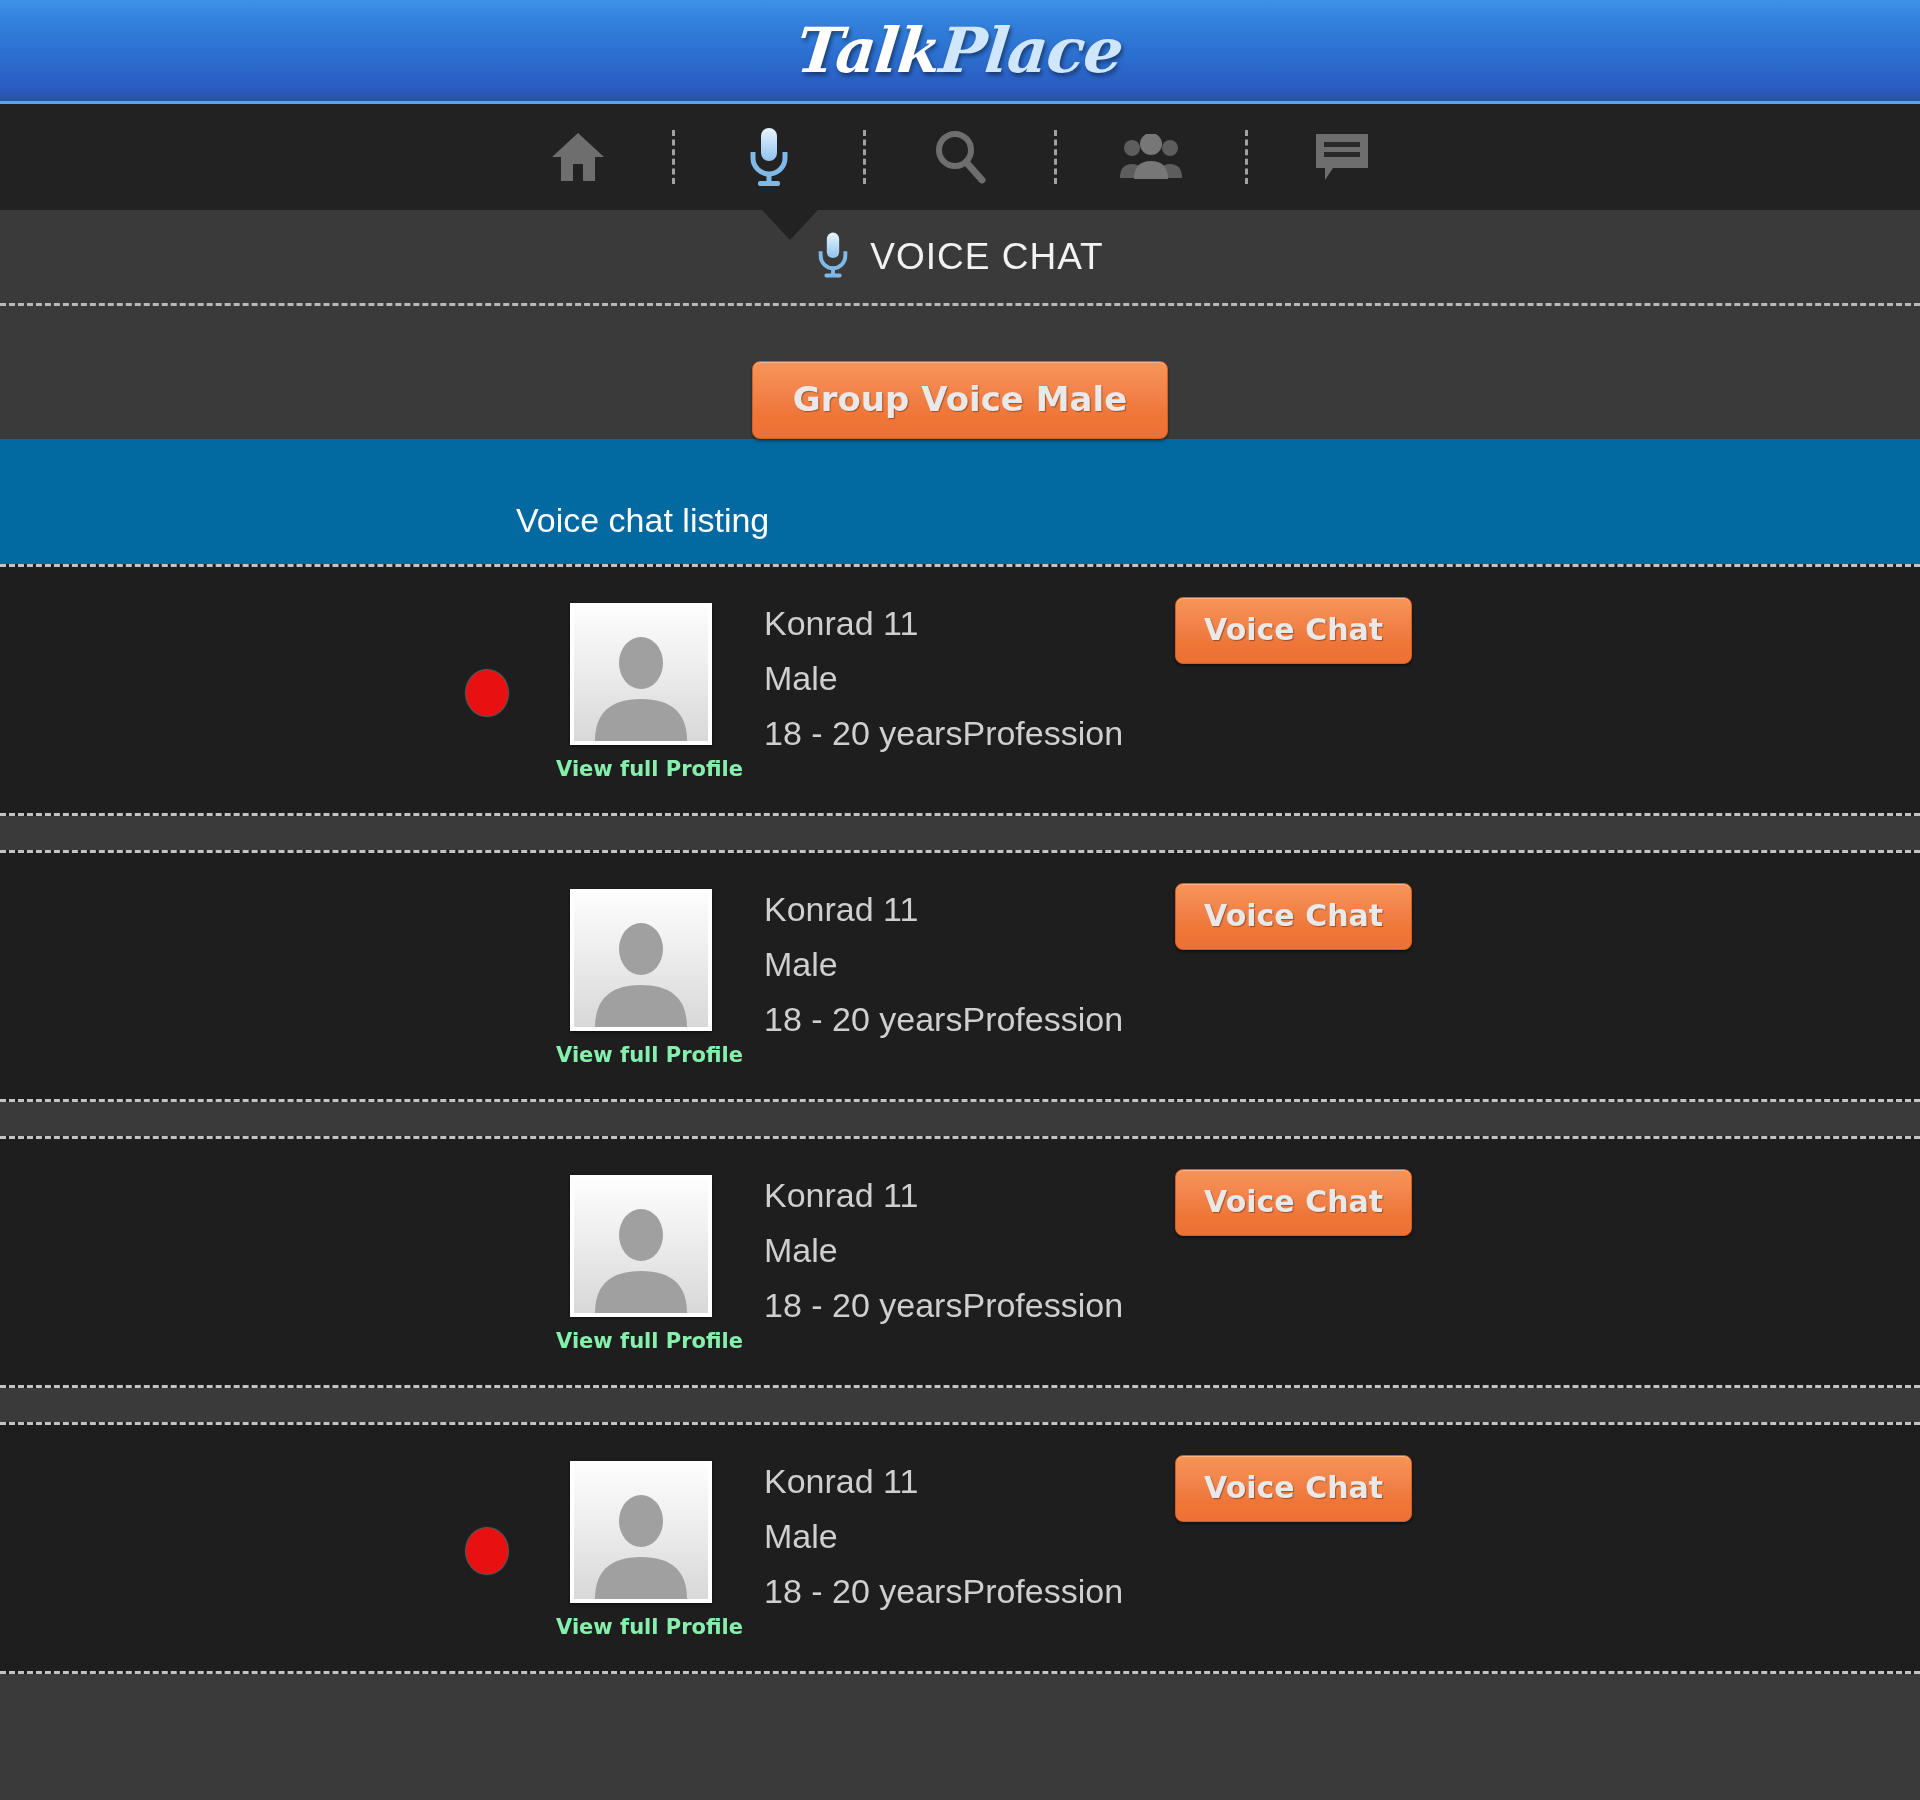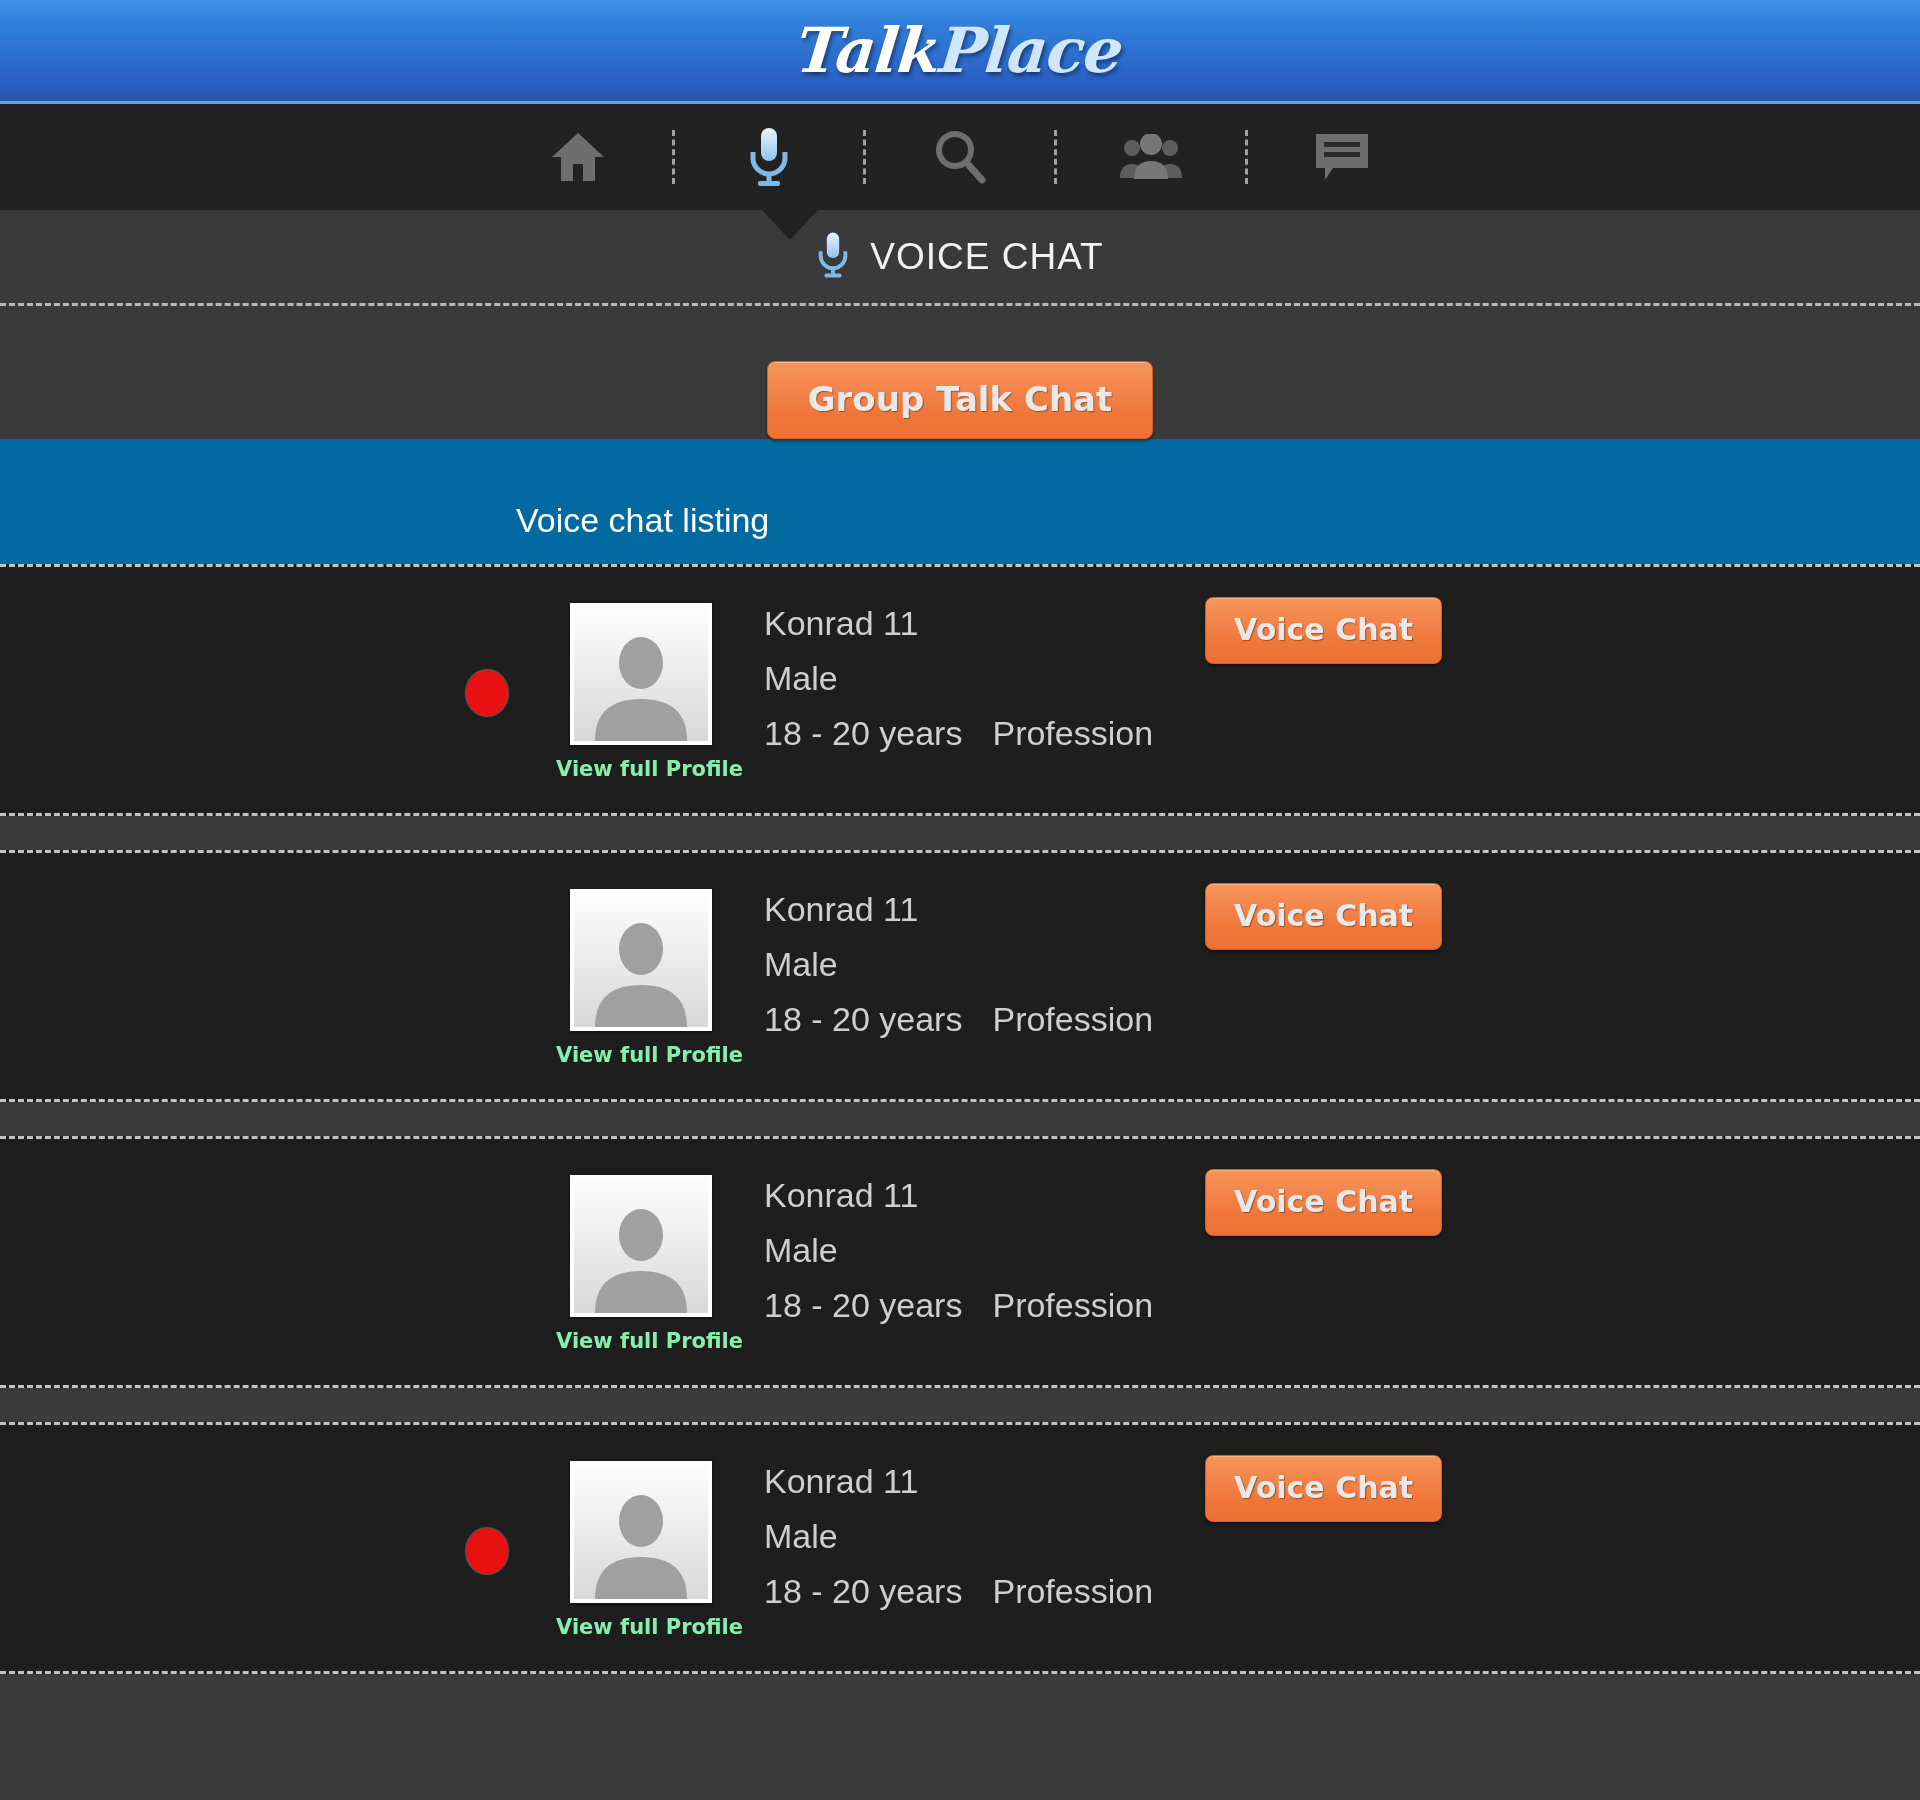--- a/index.html
+++ b/index.html
@@ -166,21 +166,21 @@
   }
   .info-col {
     margin-left:38px;
     padding-top:36px;
     color:#cfcfcf;
     font-family:"Liberation Sans", sans-serif;
     font-size:34px;
     line-height:1.2;
   }
   .info-col .line { margin-bottom:14px; white-space:nowrap; }
-  .info-col .line.meta { display:flex; gap:30px; }
+  .info-col .line.meta { display:flex; }
   .action-col {
     margin-left:52px;
     padding-top:30px;
   }
   .btn-voice-chat {
     font-size:30px;
     padding:14px 28px 16px 28px;
   }
   .tail { background:#3a3a3a; height:120px; }
 </style>
@@ -277,21 +277,21 @@
         <path d="M6 26 v6 a16 16 0 0 0 32 0 v-6" fill="none" stroke="#7fb9e8" stroke-width="5"></path>
         <rect x="19.5" y="46" width="5" height="10" fill="#7fb9e8"></rect>
         <rect x="11" y="55" width="22" height="5" rx="2" fill="#7fb9e8"></rect>
       </svg>
     </span>
     <span class="section-title">VOICE CHAT</span>
   </div>
 </div>
 
 <div class="group-area">
-  <button class="btn-orange btn-group-voice">Group Talk Chat</button>
+  <button class="btn-orange btn-group-voice">Group Voice Male</button>
 </div>
 
 <div class="listing-head">
   <span>Voice chat listing</span>
 </div>
 
 <div id="rows">
     <div class="row">
       <div class="row-inner">
         <div class="dot-col">

